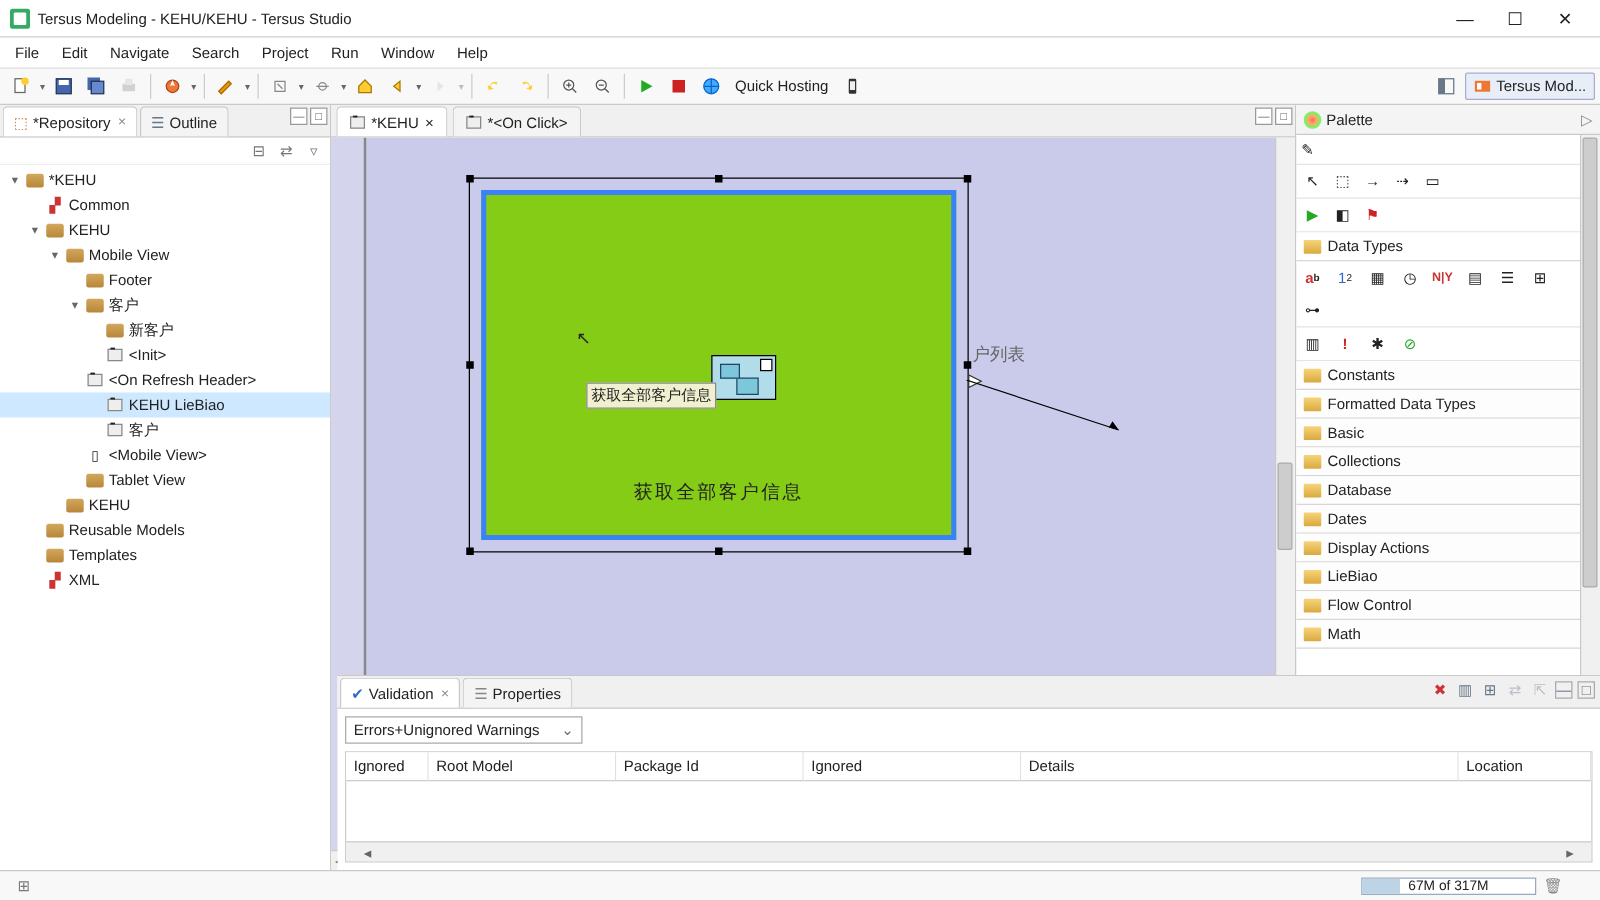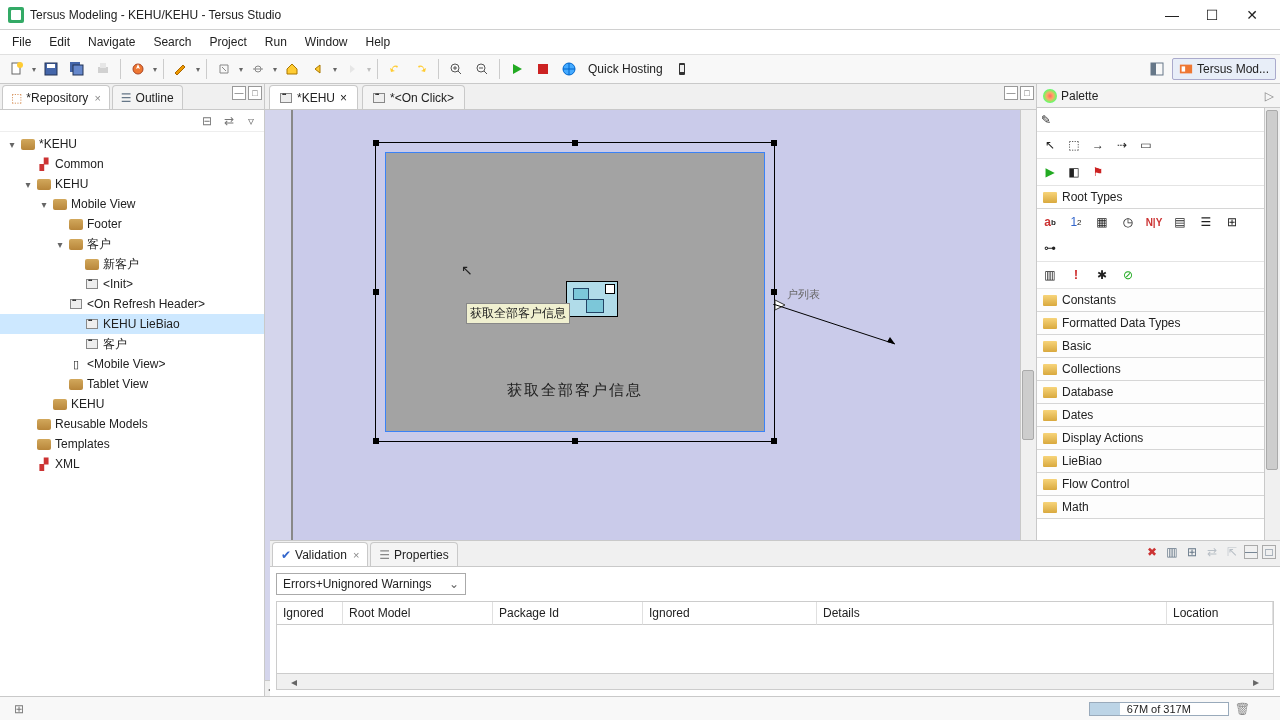--- a/index.html
+++ b/index.html
@@ -42,28 +42,28 @@
 .edtab{height:24px;padding:0 10px;display:flex;align-items:center;gap:5px;background:#fff;border:1px solid #c9c9c9;border-bottom:none;border-radius:4px 4px 0 0;margin-left:4px}
 .edtab.inact{background:#f4f4f4}
 .canvas-wrap{flex:1;display:flex;overflow:hidden}
 .canvas{flex:1;background:#cacbea;position:relative;overflow:hidden}
 .hscroll{height:16px;background:#f0f0f0;border-top:1px solid #c9c9c9;display:flex;align-items:center}
 .hscroll .thumb{height:12px;background:#cdcdcd;border:1px solid #aaa;border-radius:2px}
 .vscroll{width:16px;background:#f0f0f0;border-left:1px solid #c9c9c9;position:relative}
 .vscroll .thumb{width:12px;background:#cdcdcd;border:1px solid #aaa;border-radius:2px;position:absolute;left:1px}
 .box-outer{position:absolute;left:110px;top:32px;width:400px;height:300px;border:1px solid #000}
 .handle{position:absolute;width:6px;height:6px;background:#000}
-.box-inner{position:absolute;left:9px;top:9px;right:9px;bottom:9px;border:1px solid #3b82f6;background:#a3a3a3}
+.box-inner{position:absolute;left:9px;top:9px;right:9px;bottom:9px;border:4px solid #3b82f6;background:#84cc16}
 .smallbox{position:absolute;left:180px;top:128px;width:52px;height:36px;background:#b1dce9;border:1px solid #000}
 .smallbox::before{content:"";position:absolute;right:2px;top:2px;width:8px;height:8px;border:1px solid #000;background:#fff}
 .smallbox::after{content:"";position:absolute;left:6px;top:6px;width:14px;height:10px;background:#7cc7d9;border:1px solid #246;box-shadow:14px 12px 0 0 #7cc7d9,14px 12px 0 1px #246}
 .lbl{position:absolute;left:80px;top:150px;padding:1px 3px;background:#f0f0d0;border:1px solid #888;font-size:12px}
 .caption{position:absolute;left:0;right:0;top:228px;text-align:center;font-size:15px;letter-spacing:2px}
 .outport{position:absolute;right:-13px;top:155px}
-.outlabel{position:absolute;right:-46px;top:144px;font-size:11px;color:#666}
+.outlabel{position:absolute;right:-46px;top:132px;font-size:14px;color:#666}
 .arrowline{position:absolute;left:508px;top:194px;width:130px;height:42px;pointer-events:none}
 .cursor{position:absolute;left:196px;top:152px;font-size:14px;pointer-events:none}
 .palette{width:244px;border-left:1px solid #c9c9c9;display:flex;flex-direction:column;background:#fff}
 .pal-head{height:24px;display:flex;align-items:center;padding:0 6px;background:#f4f4f4;border-bottom:1px solid #c9c9c9}
 .pal-head .ic{width:14px;height:14px;margin-right:4px;background:radial-gradient(circle,#f66,#fa6,#6f6,#66f);border-radius:50%}
 .pal-body{flex:1;display:flex;overflow:hidden}
 .pal-list{flex:1;overflow:auto}
 .pal-toolbar{height:24px;display:flex;align-items:center;padding:0 4px;gap:6px;border-bottom:1px solid #e4e4e4}
 .pal-icons{padding:4px;display:flex;gap:6px;flex-wrap:wrap;border-bottom:1px solid #e4e4e4}
 .pal-icons .pi{width:18px;height:18px;display:flex;align-items:center;justify-content:center}
@@ -467,21 +467,21 @@
           <div class="pi">⇢</div>
           <div class="pi">▭</div>
         </div>
         <div class="pal-icons">
           <div class="pi" style="color:#2a2">▶</div>
           <div class="pi">◧</div>
           <div class="pi" style="color:#c22">⚑</div>
         </div>
         <div class="drawer open">
             <span class="fld"></span>
-            <span>Root Types</span>
+            <span>Data Types</span>
           </div>
         <div class="pal-icons" style="gap:8px">
           <div class="pi" style="color:#c33;font-weight:bold">a<sub style="font-size:8px">b</sub></div>
           <div class="pi" style="color:#36c">1<sub style="font-size:8px">2</sub></div>
           <div class="pi">▦</div>
           <div class="pi">◷</div>
           <div class="pi" style="color:#c33;font-weight:bold;font-size:10px">N|Y</div>
           <div class="pi">▤</div>
           <div class="pi">☰</div>
           <div class="pi">⊞</div>

